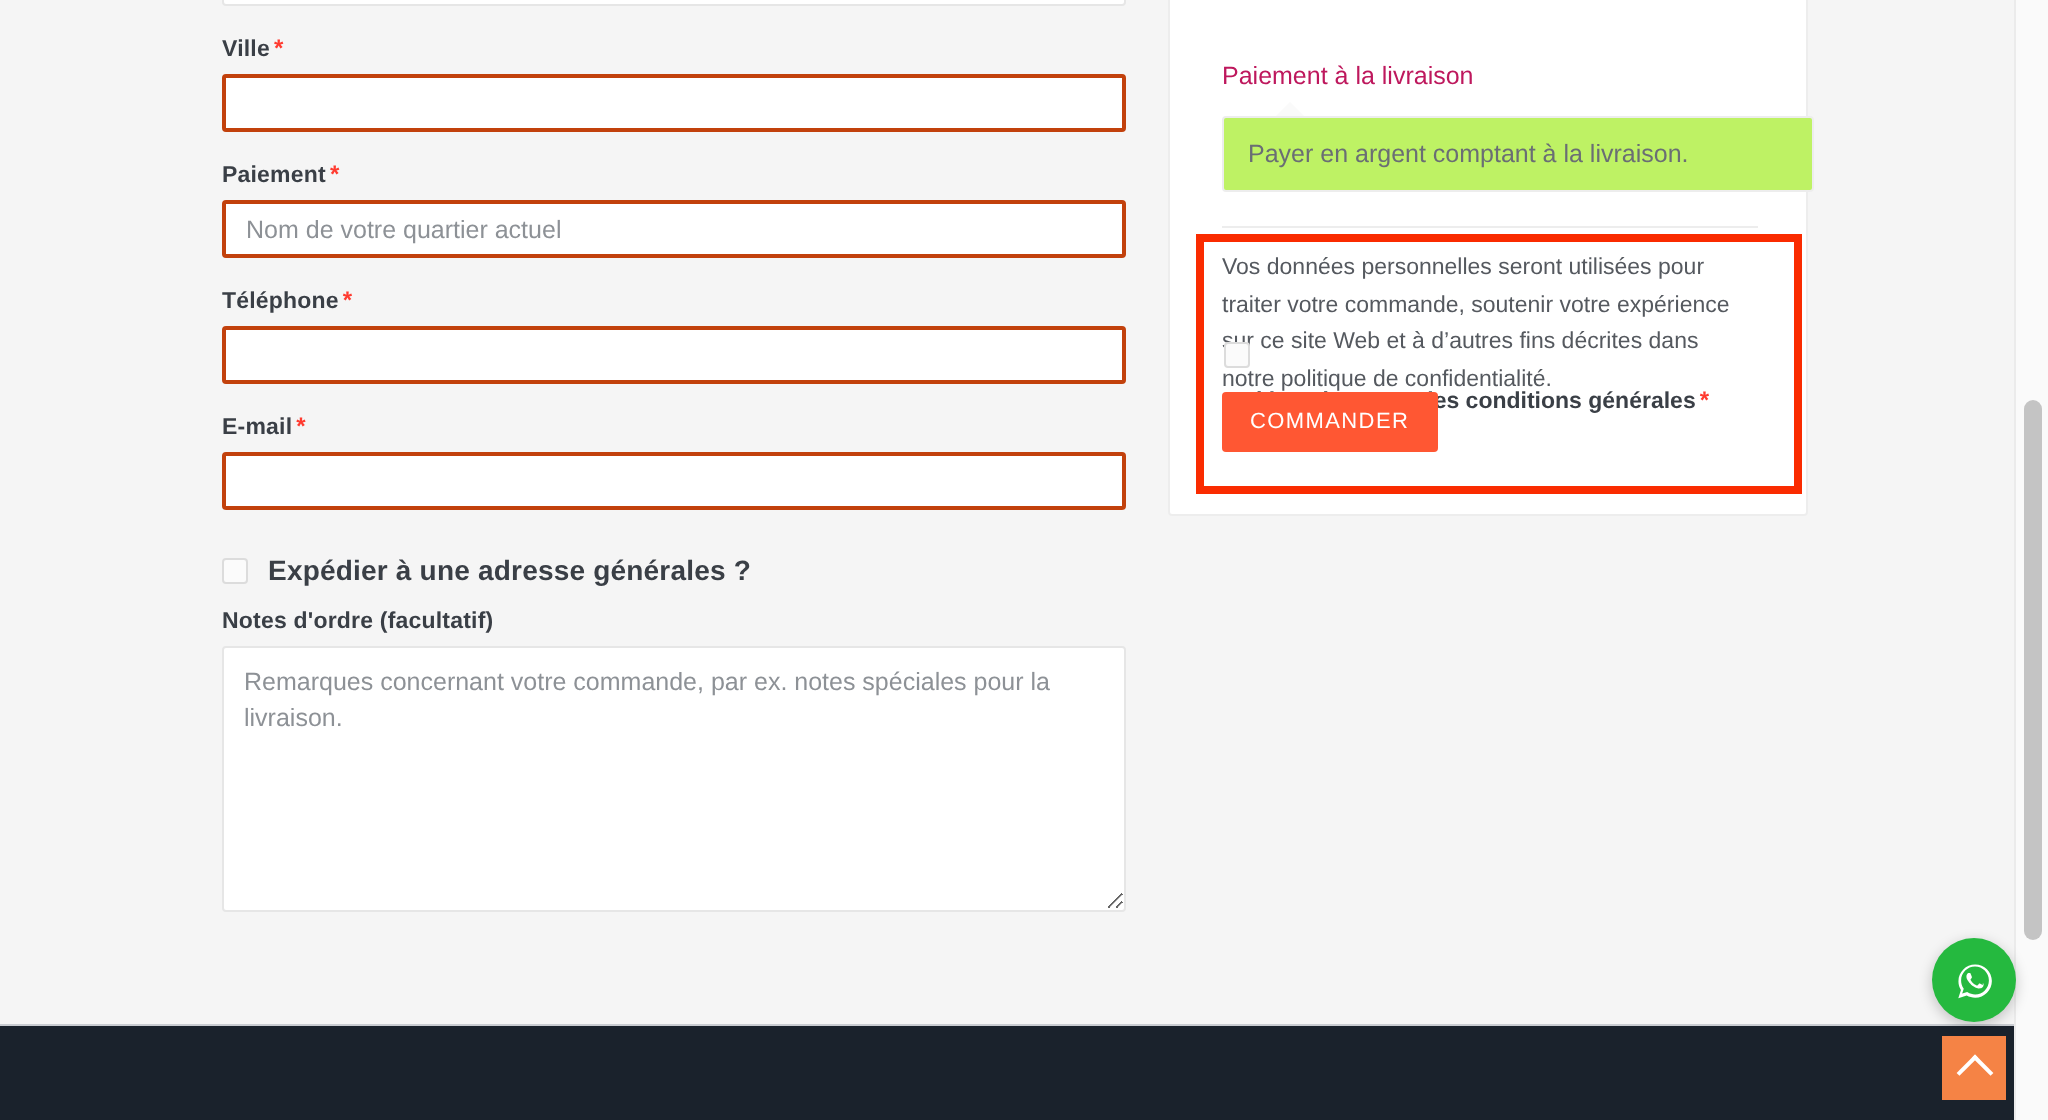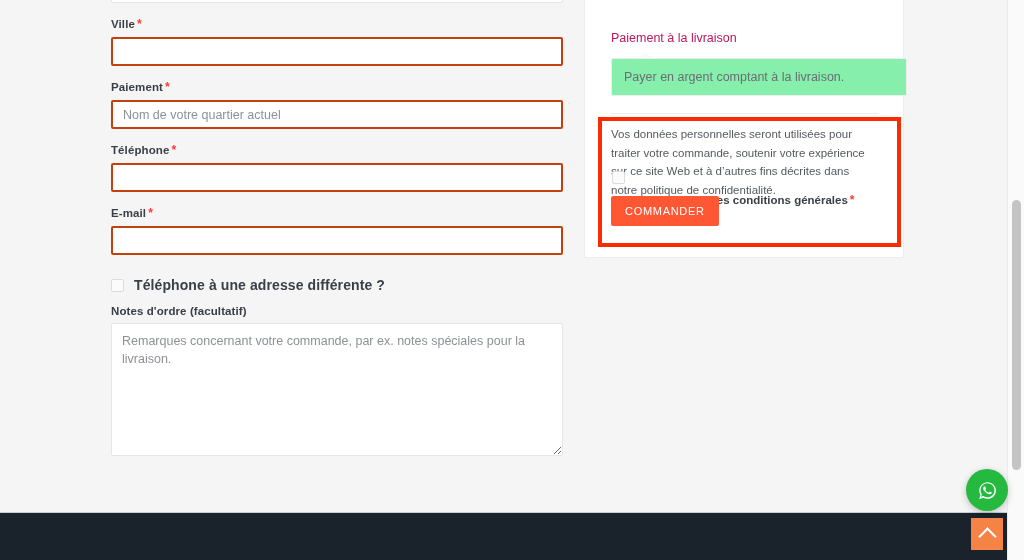--- a/index.html
+++ b/index.html
@@ -156,21 +156,21 @@
     font-size: 12.5px;
     color: #be185d;
   }
 
   #payment-box {
     position: absolute;
     left: 26px;
     top: 97px;
     width: 296px;
     box-sizing: border-box;
-    background: #86efac;
+    background: #bef264;
     border: 1px solid #ededed;
     border-radius: 2px;
     padding: 11px 12px;
   }
   #payment-box-text {
     font-size: 12.5px;
     color: #6a6e74;
   }
   #payment-arrow {
     position: absolute;
@@ -356,21 +356,21 @@
         <div class="field-label">
           <span>E-mail</span><span class="req">*</span>
         </div>
         <input class="text-input" type="text" placeholder="" style="">
       </div>
 
     </div>
 
     <div id="ship-diff-row">
       <div class="wc-checkbox"></div>
-      <div id="ship-diff-label">Téléphone à une adresse différente ?</div>
+      <div id="ship-diff-label">Expédier à une adresse générales ?</div>
     </div>
 
     <div id="notes-block">
       <div class="field-label">Notes d'ordre (facultatif)</div>
       <textarea id="notes-textarea" placeholder="Remarques concernant votre commande, par ex. notes spéciales pour la livraison." style=""></textarea>
     </div>
 
     <div id="order-card">
 
       <div id="payment-method-label">Paiement à la livraison</div>

